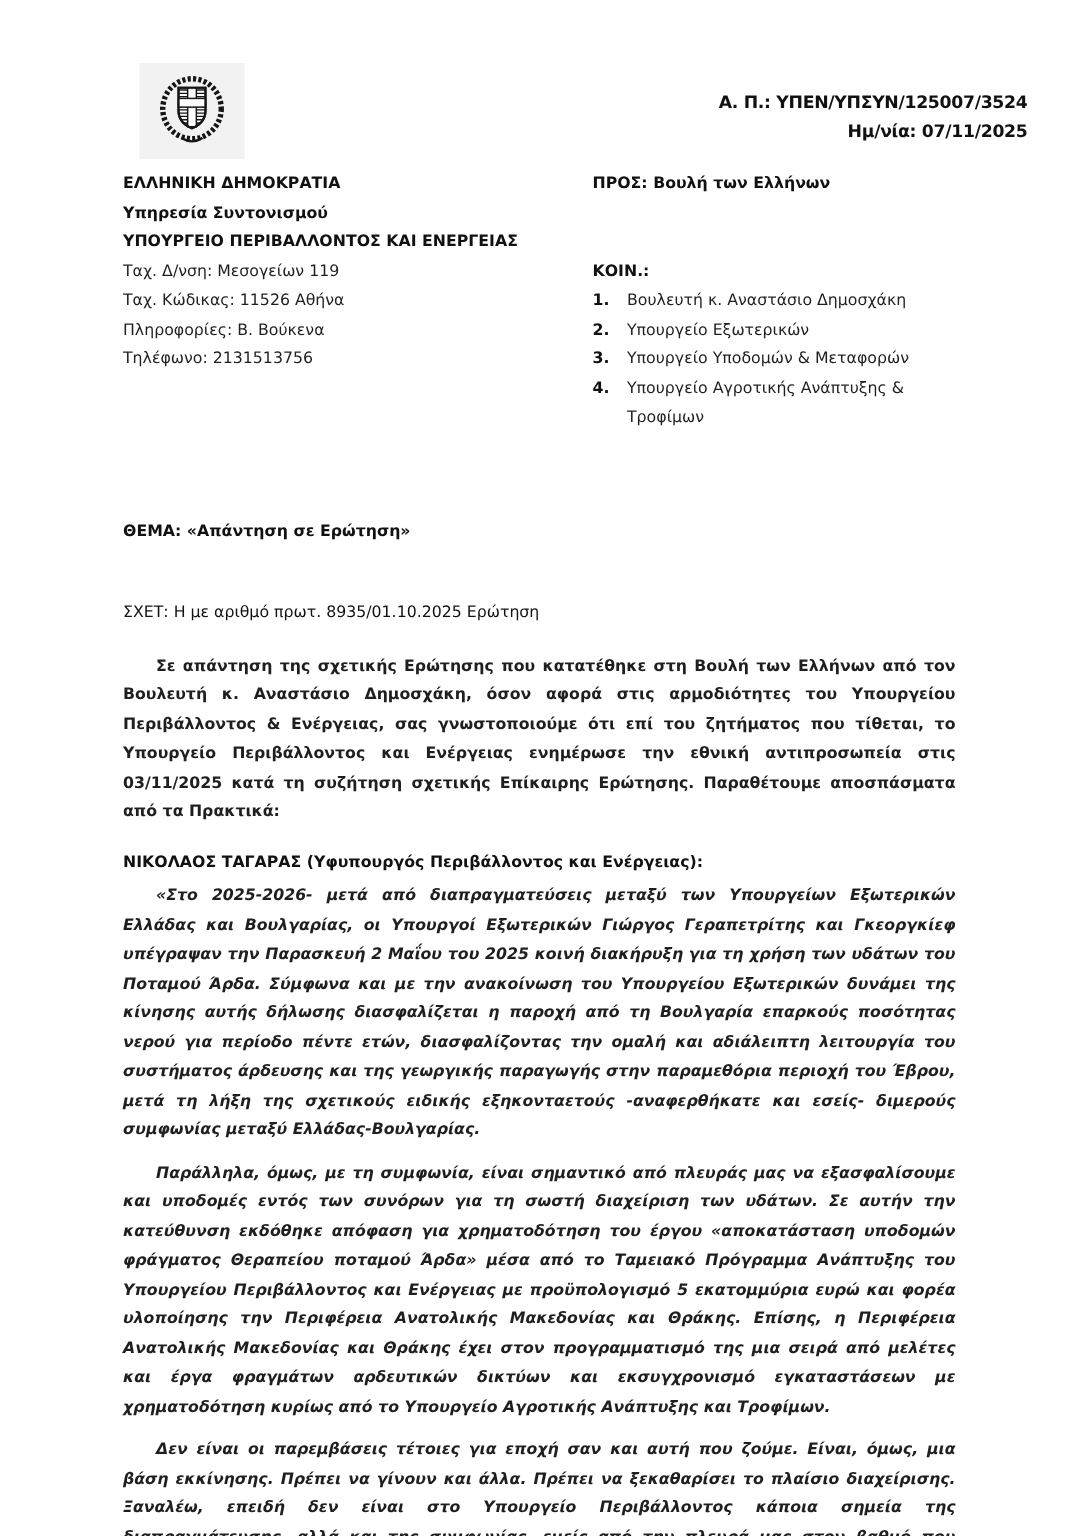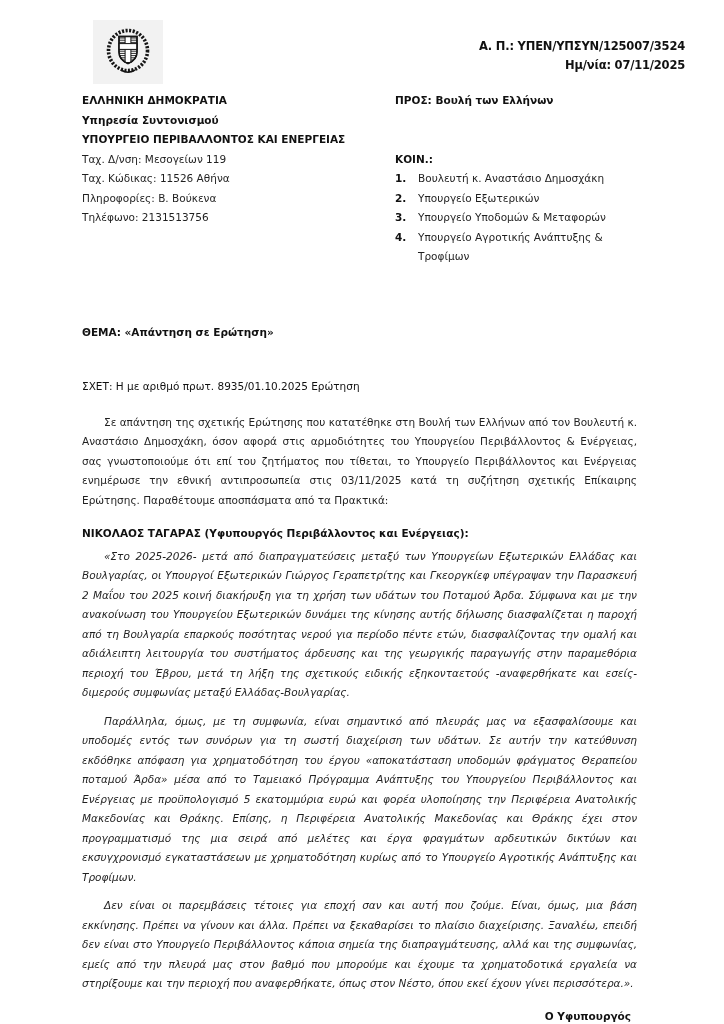--- a/index.html
+++ b/index.html
@@ -1,21 +1,21 @@
 <!DOCTYPE html>
 <html lang="el"><head>
 <meta charset="utf-8">
 <style>
   html,body { margin:0; padding:0; background:#ffffff; }
   .page {
     position:relative;
     width:724px; height:1024px;
     background:#ffffff;
     box-sizing:border-box;
-    padding:20px 87px 0 82px;
+    padding:42px 87px 0 82px;
     font-family:"DejaVu Sans","Liberation Sans",sans-serif;
     color:#1f1f1f;
     overflow:hidden;
   }
   .top-row { display:flex; justify-content:space-between; align-items:flex-start; }
   .logo-block {
     width:70px; height:64px; background:#f2f2f2;
     display:flex; align-items:center; justify-content:center;
     margin-left:11px; flex:0 0 auto;
   }
@@ -31,21 +31,21 @@
   .b { font-weight:bold; color:#111; }
   a.email-link { color:#4c7a99; text-decoration:underline; cursor:pointer; }
   .spacer-2 { height:39px; }
   .cc-row { display:flex; font-size:10.5px; line-height:19.5px; }
   .cc-num { font-weight:bold; width:23px; flex:0 0 auto; color:#111; }
   .subject { margin-top:56px; font-weight:bold; font-size:10.5px; line-height:19.5px; color:#111; }
   .reference { margin-top:35px; font-weight:normal; font-size:10.5px; line-height:19.5px; color:#111; }
   .para {
     margin:16px 0 0 0;
     font-size:10.5px; line-height:19.5px;
-    text-align:justify; text-indent:22px;
+    text-align:justify; text-indent:22px;font-weight:bold;
   }
   .speaker { margin-top:14px; font-weight:bold; font-size:10.5px; line-height:19.5px; color:#111; }
   .quote { font-style:italic; margin-top:3px; }
   .quote + .quote { margin-top:9px; }
   .signature {
     width:230px; margin:13px 6px 0 auto;
     text-align:right; font-weight:bold; font-size:10.5px; line-height:19.5px; color:#111;
   }
 </style>
 </head>

